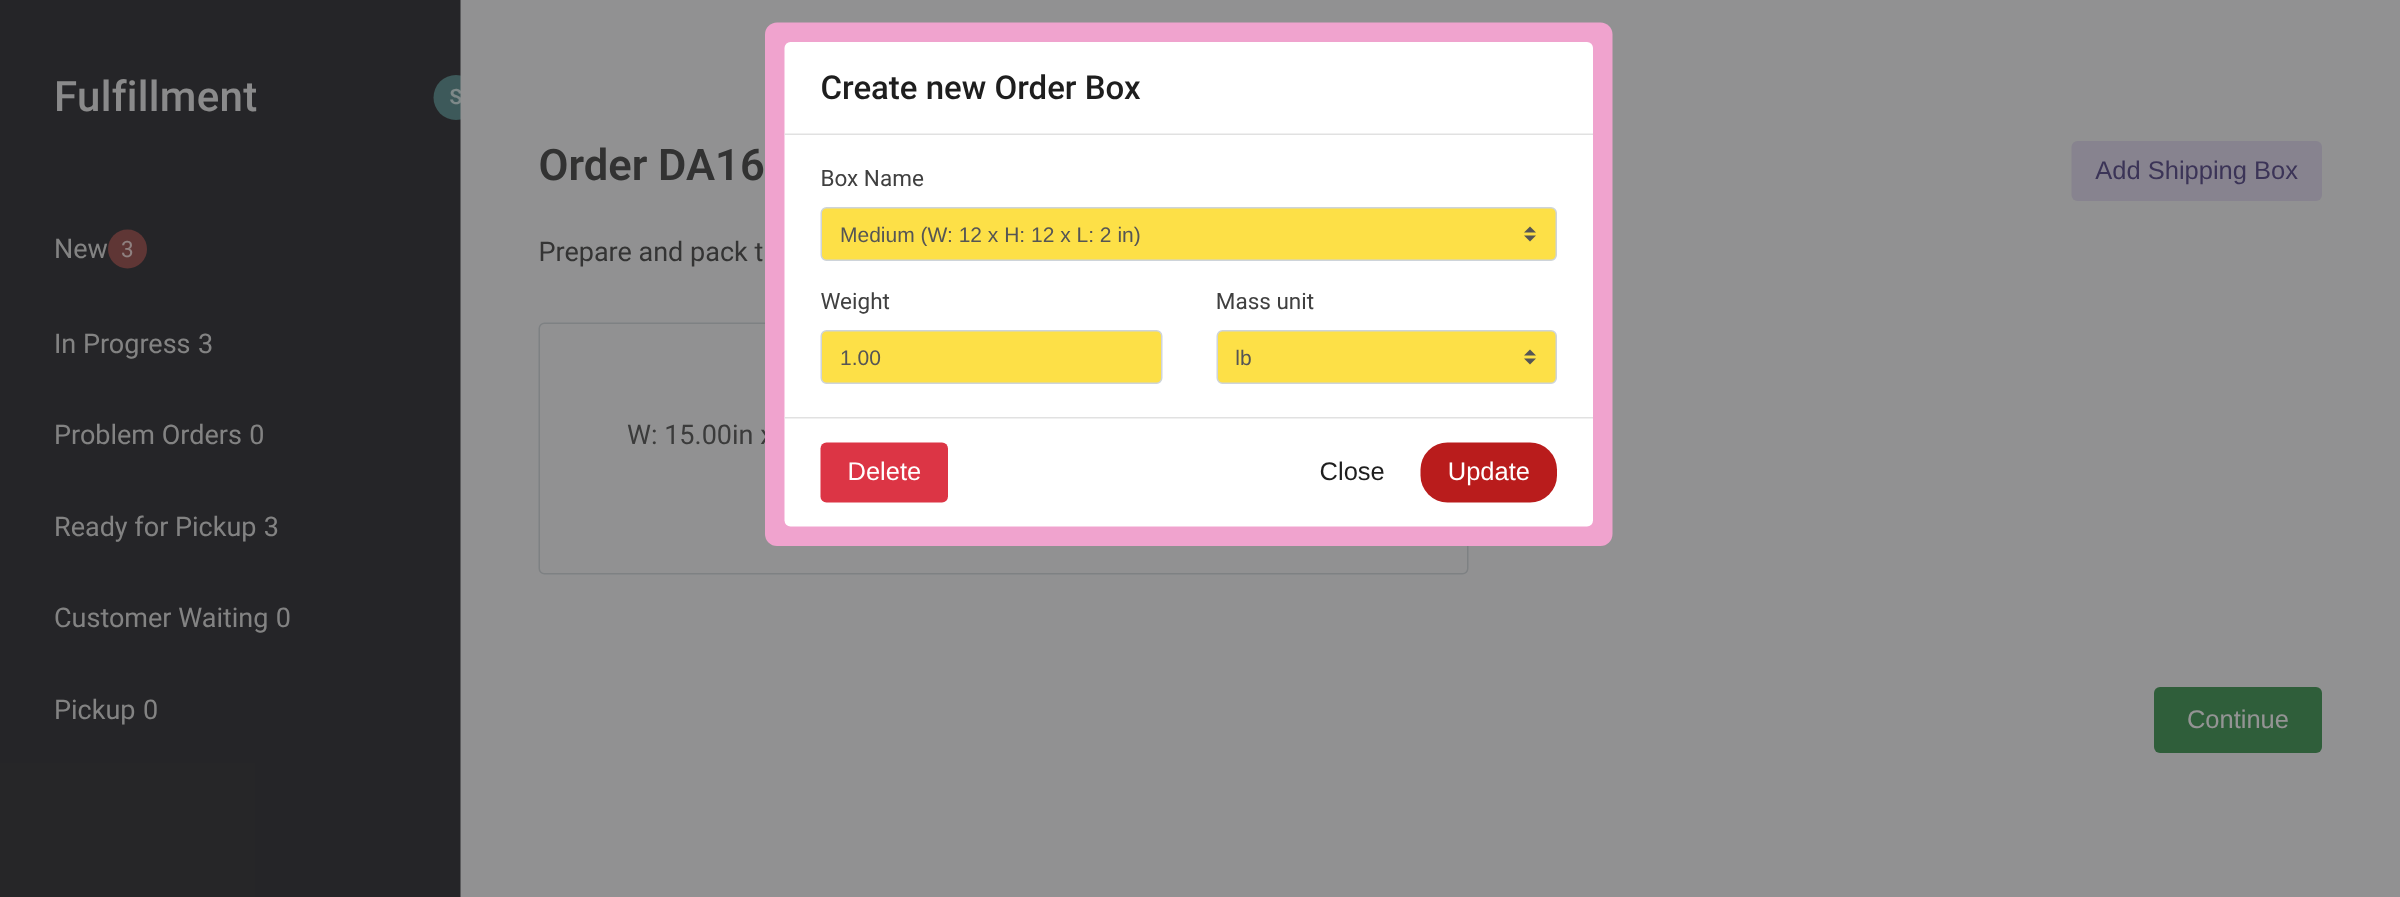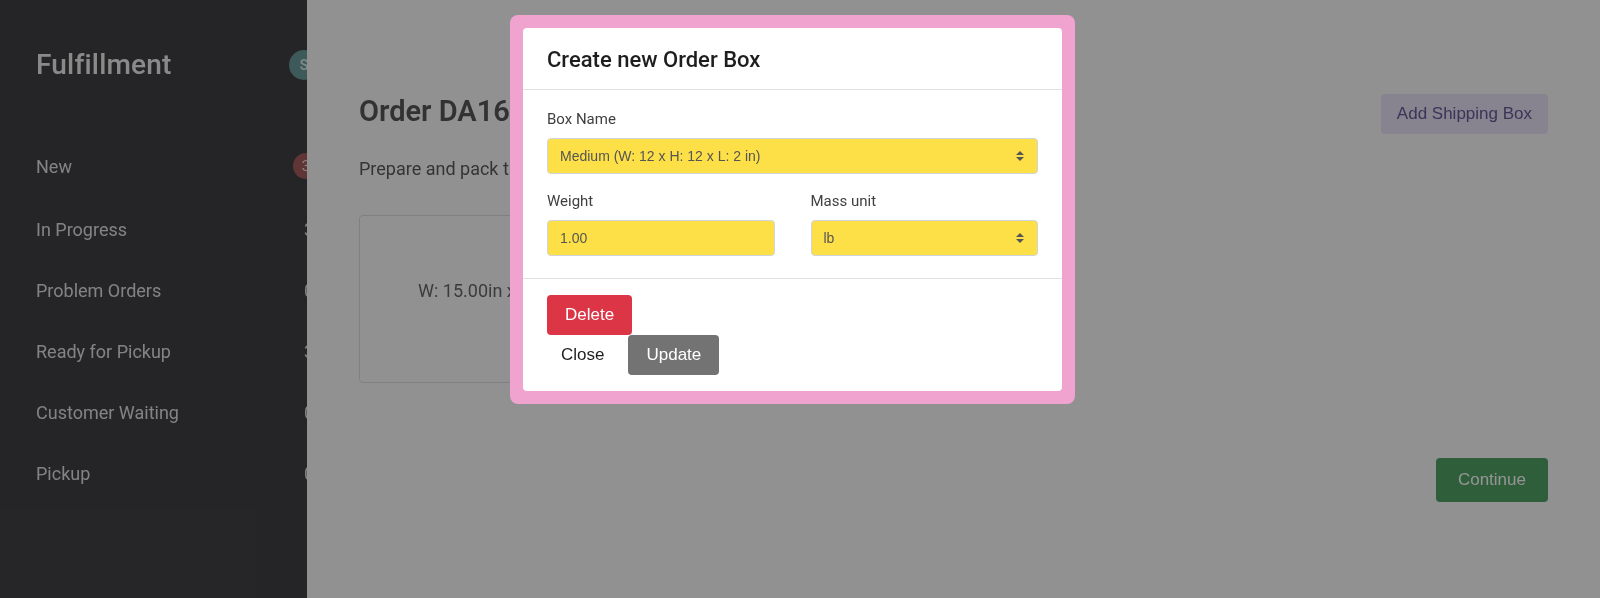--- a/index.html
+++ b/index.html
@@ -43,21 +43,20 @@
       justify-content: center;
       font-size: 14px;
       font-weight: 600;
     }
     .nav {
       padding: 24px 30px 0 36px;
     }
     .nav-item {
       display: flex;
       align-items: center;
-      justify-content: space-between;
       padding: 20px 0;
       cursor: pointer;
     }
     .nav-label {
       font-size: 18px;
       color: #d9d9da;
     }
     .nav-count {
       font-size: 18px;
       color: #d9d9da;
@@ -220,33 +219,32 @@
       display: flex;
       gap: 36px;
       margin-top: 18px;
     }
     .form-row .col { flex: 1; }
     .modal-footer {
       border-top: 1px solid #e1e1e1;
       padding: 16px 24px;
       display: flex;
       justify-content: space-between;
-      align-items: flex-start;
-      flex-direction: column;
+      align-items: flex-end;
     }
     .btn {
       border: none;
       padding: 10px 18px;
       font-size: 17px;
       border-radius: 4px;
       cursor: pointer;
     }
     .btn-danger { background: #dc3545; color: #fff; }
     .btn-close { background: transparent; color: #1e1e1e; padding: 10px 14px; }
-    .btn-success { background: #737373; color: #fff; }
+    .btn-success { background: #b91c1c; color: #fff; border-radius: 18px; }
     .footer-right { display: flex; align-items: center; gap: 10px; }
 
     
     .annotation { z-index: 20; }
   </style>
 </head>
 <body>
 
 <aside class="sidebar">
   <div class="sidebar-header">

